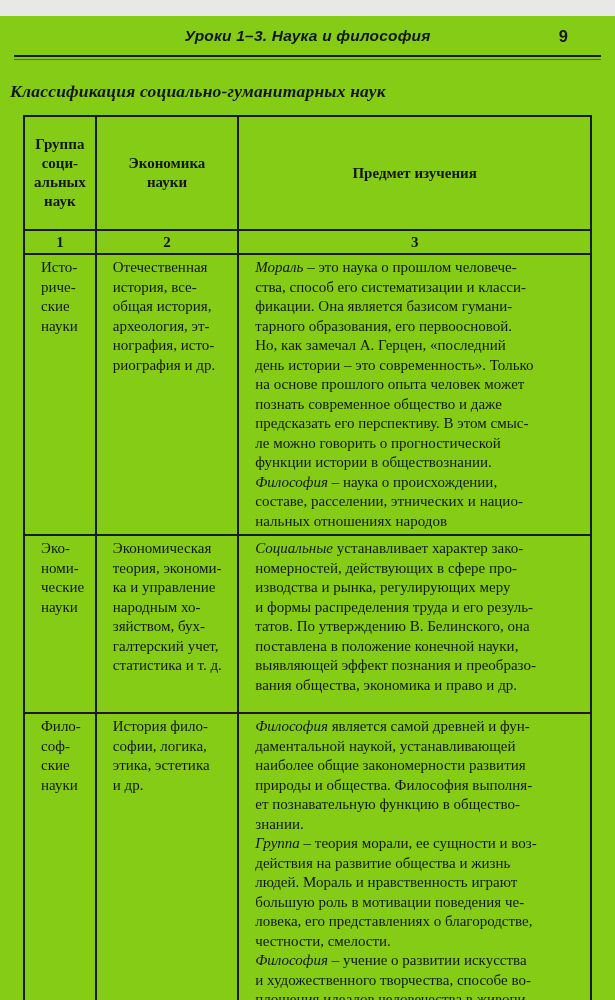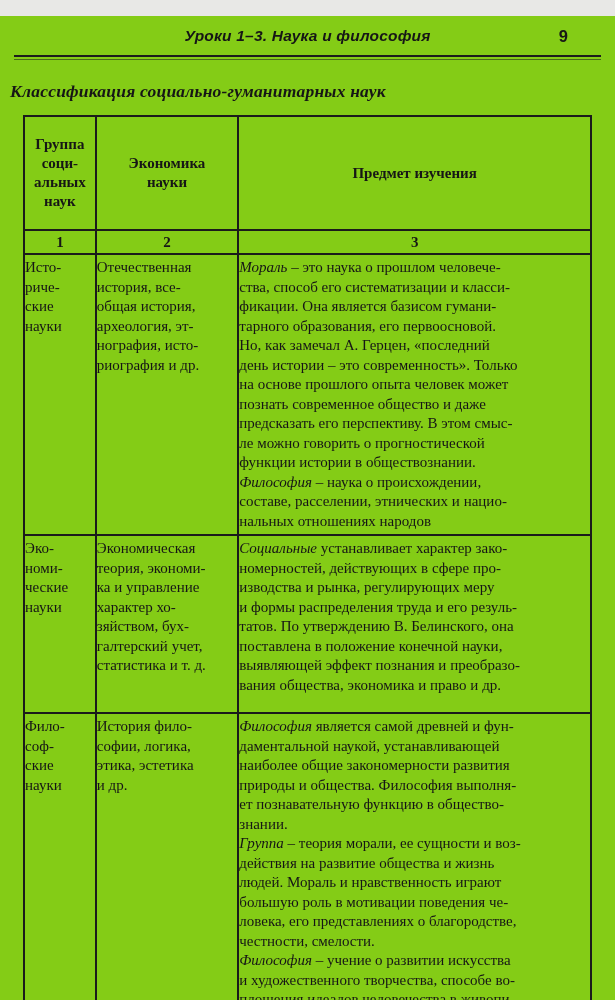--- a/index.html
+++ b/index.html
@@ -80,21 +80,21 @@
   .cls-table thead tr.num-row th {
     height: 20px;
     vertical-align: middle;
     text-align: center;
     font-weight: bold;
     line-height: 18px;
     padding: 1px;
   }
   .cls-table td {
     line-height: 19.5px;
-    padding: 3px 5px 3px 0;
+    padding: 3px 5px 3px 16px;
   }
   td.cell-group, td.cell-sciences {
     white-space: pre-line;
   }
   tbody tr:nth-child(1) td { height: 272px; }
   tbody tr:nth-child(2) td { height: 170px; }
   tbody tr:nth-child(3) td { height: 318px; }
   .para {
     white-space: pre-line;
     margin: 0;
@@ -171,21 +171,21 @@
           </td>
         </tr>
         <tr>
           <td class="cell-group">Эко-
 номи-
 ческие
 науки</td>
           <td class="cell-sciences">Экономическая
 теория, экономи-
 ка и управление
-характер хо-
+народным хо-
 зяйством, бух-
 галтерский учет,
 статистика и т. д.</td>
           <td class="cell-subject">
             <div class="para"><span class="lead">Социальные</span> устанавливает характер зако-
 номерностей, действующих в сфере про-
 изводства и рынка, регулирующих меру
 и формы распределения труда и его резуль-
 татов. По утверждению В. Белинского, она
 поставлена в положение конечной науки,

